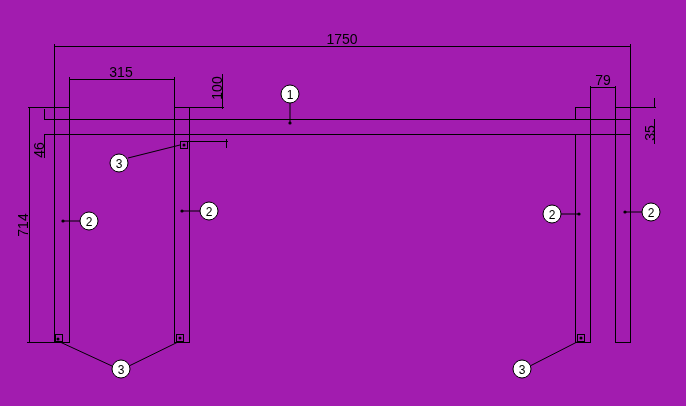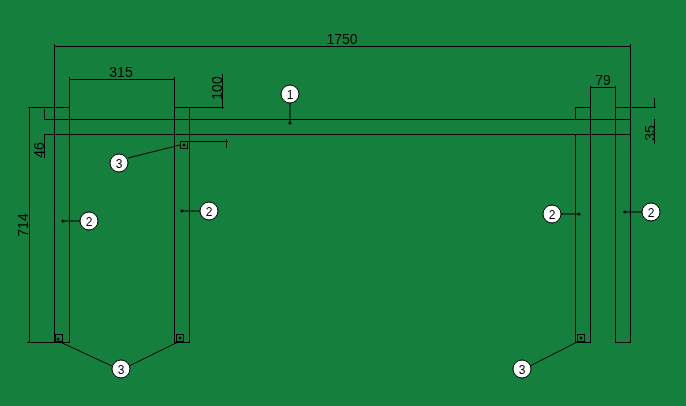--- a/index.html
+++ b/index.html
@@ -1,16 +1,16 @@
 <!DOCTYPE html>
 <html><head>
 <meta charset="utf-8">
 <style>
   html, body { margin:0; padding:0; background:#ffffff; }
-  #canvas { position:relative; width:686px; height:406px; background:#15803d; overflow:hidden; }
+  #canvas { position:relative; width:686px; height:406px; background:#a21caf; overflow:hidden; }
   svg { position:absolute; left:0; top:0; }
   .ln { stroke:#000; stroke-width:1; fill:none; shape-rendering:crispEdges; }
   .ldr { stroke:#000; stroke-width:1; fill:none; }
   .bub { stroke:#000; stroke-width:1; fill:#fff; }
   .txt { font-family:"Liberation Sans", sans-serif; font-size:14px; fill:#000; }
   .btxt { font-family:"Liberation Sans", sans-serif; font-size:12px; fill:#000; }
   .dot { fill:#000; }
 </style>
 </head>
 <body>

